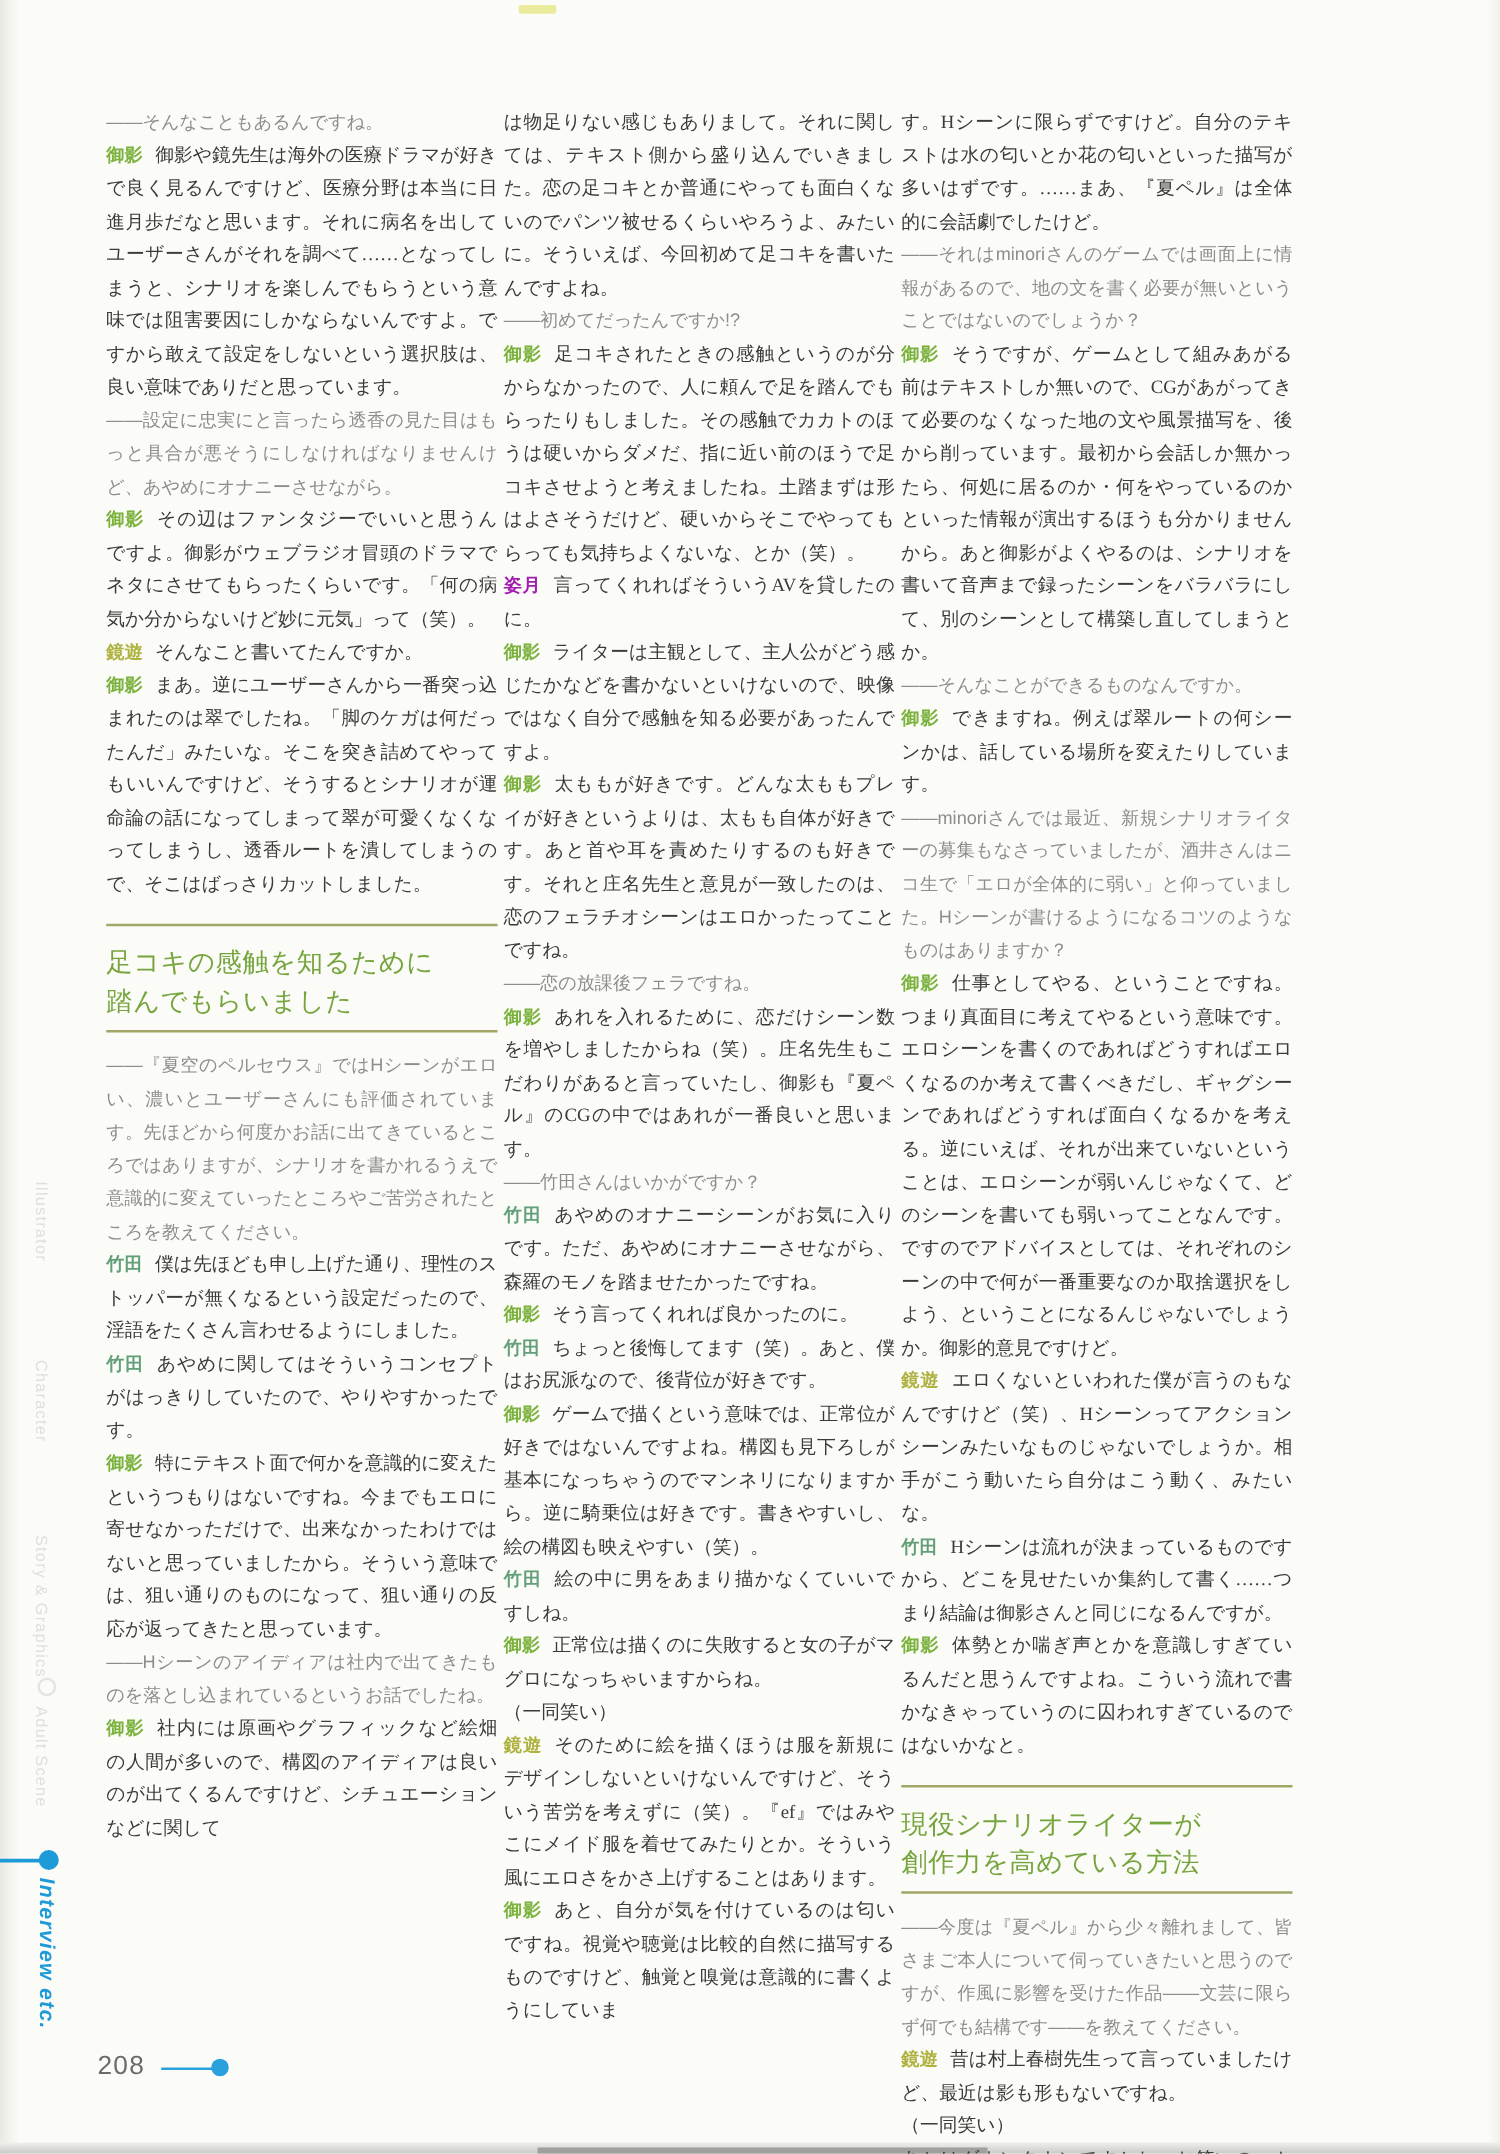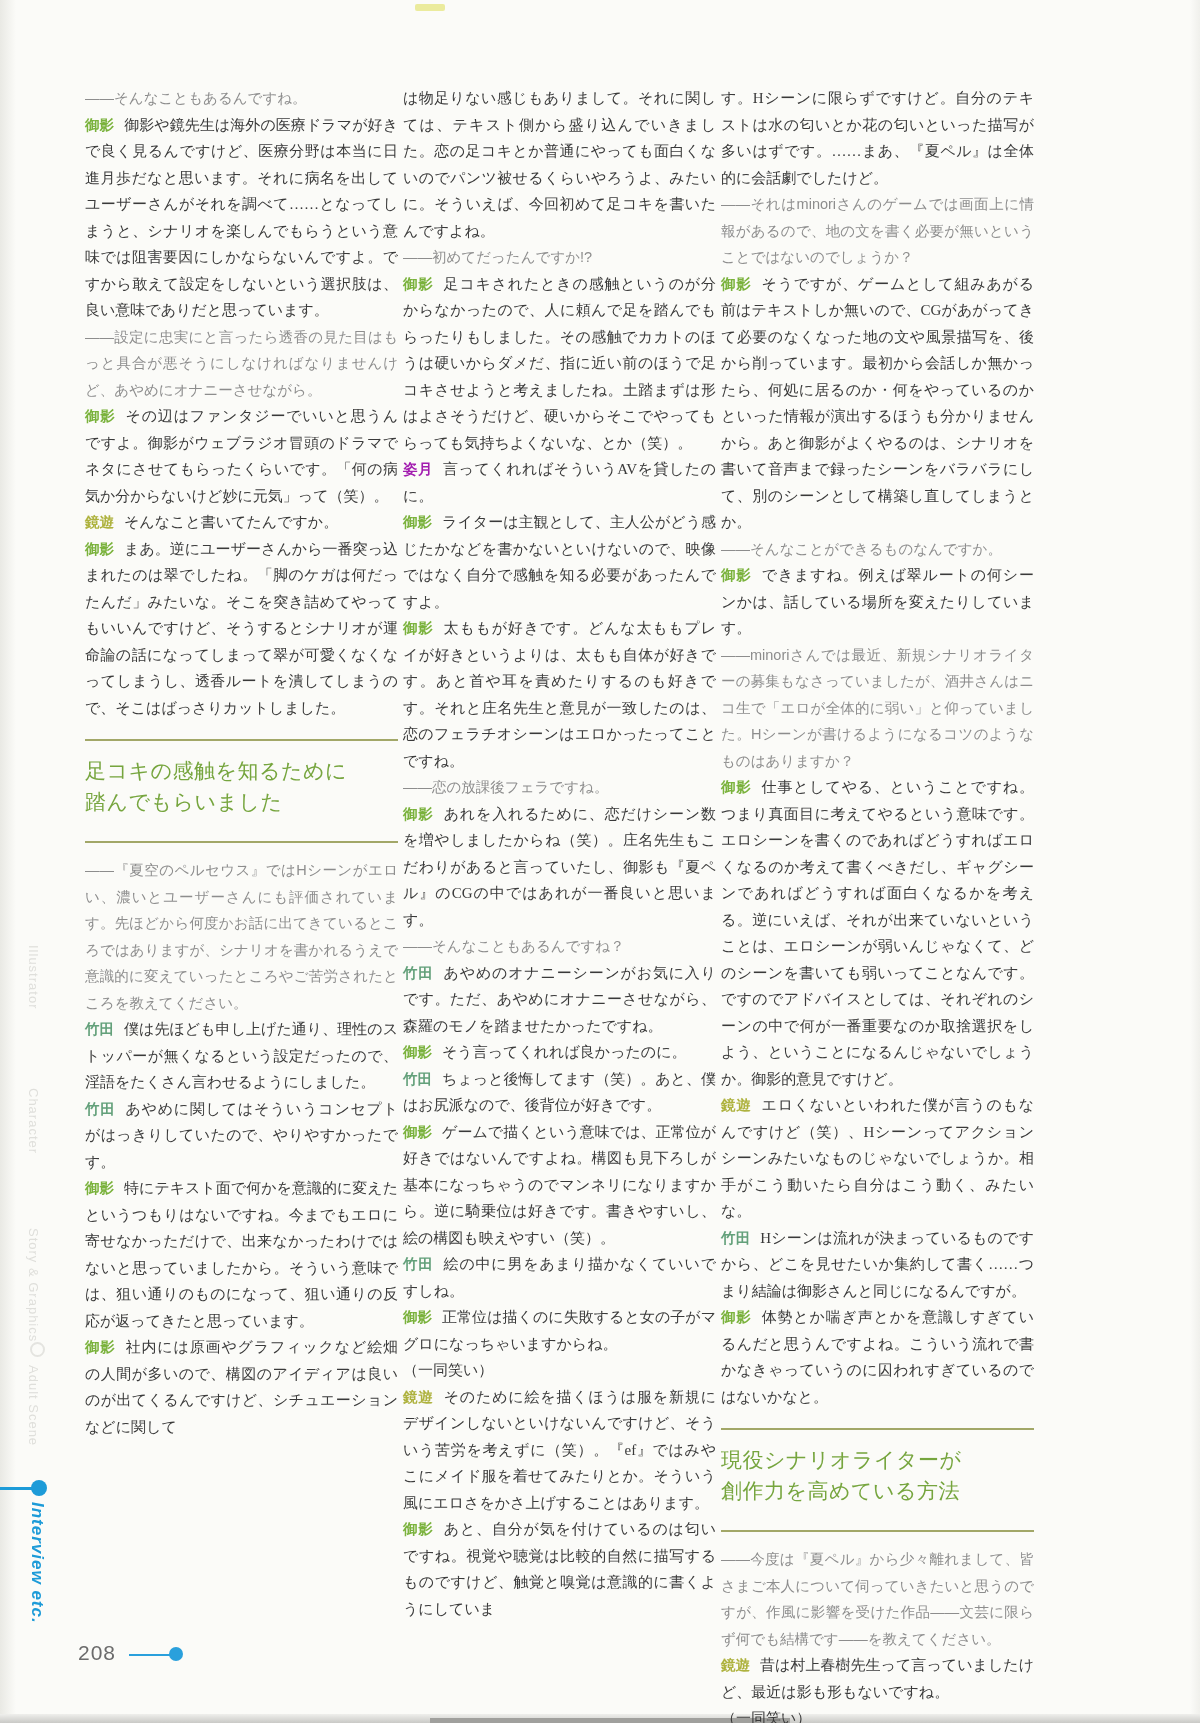--- a/index.html
+++ b/index.html
@@ -19,21 +19,21 @@
   .top-mark{position:absolute;left:415px;top:4px;width:30px;height:7px;background:#ebeb9d;border-radius:2px;}
 
   
   .col{position:absolute;top:85px;width:313px;
     font-size:15px;line-height:26.5px;color:#3a3a3a;text-align:justify;}
   #col1{left:85px}#col2{left:403px}#col3{left:721px}
   .col p{margin:0;}
   p.q{font-family:"Liberation Sans","DejaVu Sans",sans-serif;color:#8d8d8d;font-size:14.5px;}
   p.a,p.cont,p.note{font-family:"Liberation Serif","DejaVu Serif",serif;}
   .spk{font-weight:bold;margin-right:10px;font-family:"Liberation Sans","DejaVu Sans",sans-serif;font-size:14.5px;margin-top:20px;}
-  .sec-h{margin:18px 0 14px;padding:14px 0 24px;
+  .sec-h{margin:18px 0 14px;padding:14px 0 7px;
     border-top:2px solid #a2a768;border-bottom:2px solid #a2a768;
     color:#76a53e;font-family:"Liberation Sans","DejaVu Sans",sans-serif;
     font-size:21px;line-height:31px;font-weight:500;letter-spacing:.5px;text-align:left;}
 
   
   .side-item{position:absolute;left:26px;writing-mode:vertical-rl;
     font-family:"Liberation Sans","DejaVu Sans",sans-serif;
     color:#dfdfdb;font-size:13px;letter-spacing:1px;white-space:nowrap;}
   #side-0{top:945px}#side-1{top:1088px}#side-2{top:1228px}#side-3{top:1365px}
   .side-circle{position:absolute;left:30px;top:1342px;width:11px;height:11px;
@@ -74,32 +74,33 @@
     <p class="a"><span class="spk" style="color: rgb(122, 178, 60);">御影</span>御影や鏡先生は海外の医療ドラマが好きで良く見るんですけど、医療分野は本当に日進月歩だなと思います。それに病名を出してユーザーさんがそれを調べて……となってしまうと、シナリオを楽しんでもらうという意味では阻害要因にしかならないんですよ。ですから敢えて設定をしないという選択肢は、良い意味でありだと思っています。</p>
     <p class="q">――設定に忠実にと言ったら透香の見た目はもっと具合が悪そうにしなければなりませんけど、あやめにオナニーさせながら。</p>
     <p class="a"><span class="spk" style="color: rgb(122, 178, 60);">御影</span>その辺はファンタジーでいいと思うんですよ。御影がウェブラジオ冒頭のドラマでネタにさせてもらったくらいです。「何の病気か分からないけど妙に元気」って（笑）。</p>
     <p class="a"><span class="spk" style="color: rgb(174, 178, 62);">鏡遊</span>そんなこと書いてたんですか。</p>
     <p class="a"><span class="spk" style="color: rgb(122, 178, 60);">御影</span>まあ。逆にユーザーさんから一番突っ込まれたのは翠でしたね。「脚のケガは何だったんだ」みたいな。そこを突き詰めてやってもいいんですけど、そうするとシナリオが運命論の話になってしまって翠が可愛くなくなってしまうし、透香ルートを潰してしまうので、そこはばっさりカットしました。</p>
     <div class="sec-h">足コキの感触を知るために<br>踏んでもらいました</div>
     <p class="q">――『夏空のペルセウス』ではHシーンがエロい、濃いとユーザーさんにも評価されています。先ほどから何度かお話に出てきているところではありますが、シナリオを書かれるうえで意識的に変えていったところやご苦労されたところを教えてください。</p>
     <p class="a"><span class="spk" style="color: rgb(99, 160, 122);">竹田</span>僕は先ほども申し上げた通り、理性のストッパーが無くなるという設定だったので、淫語をたくさん言わせるようにしました。</p>
     <p class="a"><span class="spk" style="color: rgb(99, 160, 122);">竹田</span>あやめに関してはそういうコンセプトがはっきりしていたので、やりやすかったです。</p>
     <p class="a"><span class="spk" style="color: rgb(122, 178, 60);">御影</span>特にテキスト面で何かを意識的に変えたというつもりはないですね。今までもエロに寄せなかっただけで、出来なかったわけではないと思っていましたから。そういう意味では、狙い通りのものになって、狙い通りの反応が返ってきたと思っています。</p>
+    <p class="q">――Hシーンのアイディアは社内で出てきたものを落とし込まれているというお話でしたね。</p>
     <p class="a"><span class="spk" style="color: rgb(122, 178, 60);">御影</span>社内には原画やグラフィックなど絵畑の人間が多いので、構図のアイディアは良いのが出てくるんですけど、シチュエーションなどに関して</p>
   </div>
 <div class="col" id="col2">
     <p class="cont">は物足りない感じもありまして。それに関しては、テキスト側から盛り込んでいきました。恋の足コキとか普通にやっても面白くないのでパンツ被せるくらいやろうよ、みたいに。そういえば、今回初めて足コキを書いたんですよね。</p>
     <p class="q">――初めてだったんですか!?</p>
     <p class="a"><span class="spk" style="color: rgb(122, 178, 60);">御影</span>足コキされたときの感触というのが分からなかったので、人に頼んで足を踏んでもらったりもしました。その感触でカカトのほうは硬いからダメだ、指に近い前のほうで足コキさせようと考えましたね。土踏まずは形はよさそうだけど、硬いからそこでやってもらっても気持ちよくないな、とか（笑）。</p>
     <p class="a"><span class="spk" style="color: #a21caf;">姿月</span>言ってくれればそういうAVを貸したのに。</p>
     <p class="a"><span class="spk" style="color: rgb(122, 178, 60);">御影</span>ライターは主観として、主人公がどう感じたかなどを書かないといけないので、映像ではなく自分で感触を知る必要があったんですよ。</p>
     <p class="a"><span class="spk" style="color: rgb(122, 178, 60);">御影</span>太ももが好きです。どんな太ももプレイが好きというよりは、太もも自体が好きです。あと首や耳を責めたりするのも好きです。それと庄名先生と意見が一致したのは、恋のフェラチオシーンはエロかったってことですね。</p>
     <p class="q">――恋の放課後フェラですね。</p>
     <p class="a"><span class="spk" style="color: rgb(122, 178, 60);">御影</span>あれを入れるために、恋だけシーン数を増やしましたからね（笑）。庄名先生もこだわりがあると言っていたし、御影も『夏ペル』のCGの中ではあれが一番良いと思います。</p>
-    <p class="q">――そんなこともあるんですね？</p>
+    <p class="q">――竹田さんはいかがですか？</p>
     <p class="a"><span class="spk" style="color: rgb(99, 160, 122);">竹田</span>あやめのオナニーシーンがお気に入りです。ただ、あやめにオナニーさせながら、森羅のモノを踏ませたかったですね。</p>
     <p class="a"><span class="spk" style="color: rgb(122, 178, 60);">御影</span>そう言ってくれれば良かったのに。</p>
     <p class="a"><span class="spk" style="color: rgb(99, 160, 122);">竹田</span>ちょっと後悔してます（笑）。あと、僕はお尻派なので、後背位が好きです。</p>
     <p class="a"><span class="spk" style="color: rgb(122, 178, 60);">御影</span>ゲームで描くという意味では、正常位が好きではないんですよね。構図も見下ろしが基本になっちゃうのでマンネリになりますから。逆に騎乗位は好きです。書きやすいし、絵の構図も映えやすい（笑）。</p>
     <p class="a"><span class="spk" style="color: rgb(99, 160, 122);">竹田</span>絵の中に男をあまり描かなくていいですしね。</p>
     <p class="a"><span class="spk" style="color: rgb(122, 178, 60);">御影</span>正常位は描くのに失敗すると女の子がマグロになっちゃいますからね。</p>
     <p class="note">（一同笑い）</p>
     <p class="a"><span class="spk" style="color: rgb(174, 178, 62);">鏡遊</span>そのために絵を描くほうは服を新規にデザインしないといけないんですけど、そういう苦労を考えずに（笑）。『ef』ではみやこにメイド服を着せてみたりとか。そういう風にエロさをかさ上げすることはあります。</p>
     <p class="a"><span class="spk" style="color: rgb(122, 178, 60);">御影</span>あと、自分が気を付けているのは匂いですね。視覚や聴覚は比較的自然に描写するものですけど、触覚と嗅覚は意識的に書くようにしていま</p>
   </div>

